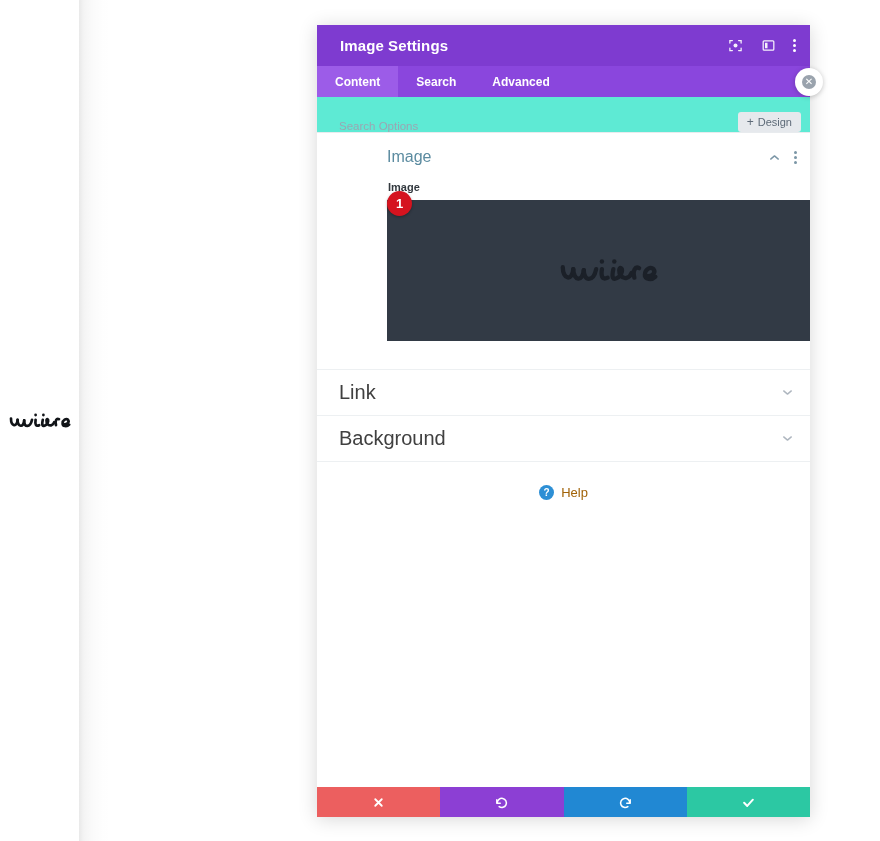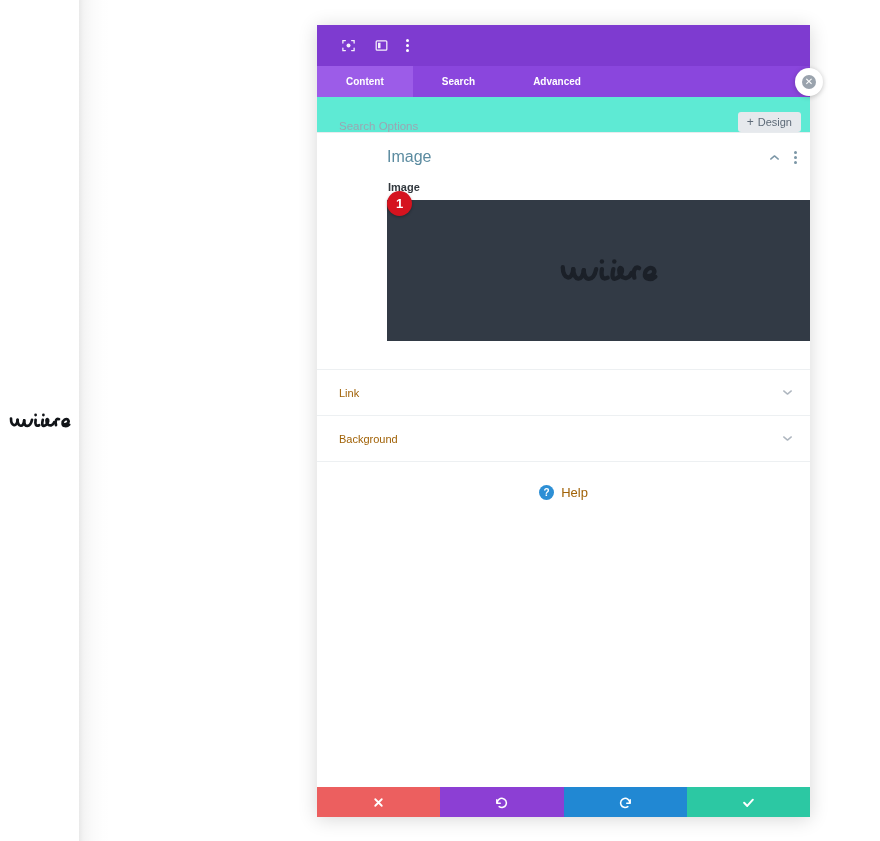--- a/index.html
+++ b/index.html
@@ -146,23 +146,23 @@
     background: #8a46dd;
     display: flex;
     align-items: stretch;
     flex: 0 0 auto;
   }
   .tab {
     display: flex;
     align-items: center;
     justify-content: center;
     color: #ffffff;
-    font-size: 10px;
+    font-size: 12px;
     font-weight: bold;
-    padding: 0 29px;
+    padding: 0 18px;
     cursor: pointer;
     background: transparent;
   }
   .tab.active { background: #9c5ce8; }
 
   
   .searchbar {
     position: relative;
     height: 36px;
     background: #5eead4;
@@ -287,22 +287,22 @@
   .toggle-row {
     height: 46px;
     border-top: 1px solid #edf0f2;
     display: flex;
     align-items: center;
     padding: 0 16px 0 22px;
     cursor: pointer;
   }
   .toggle-row .label {
     flex: 1 1 auto;
-    font-size: 11px;
-    color: #a16207;
+    font-size: 20px;
+    color: #404040;
   }
   .toggle-row .chev-d {
     width: 13px; height: 13px;
     color: #aeb6bf;
     display: flex;
     align-items: center;
     justify-content: center;
   }
 
   
@@ -373,20 +373,21 @@
         <circle cx="92" cy="28" r="4.6" fill="currentColor"></circle>
         <circle cx="118" cy="28" r="4.6" fill="currentColor"></circle>
       </svg>
     </div>
   </div>
   <div class="page-gutter"></div>
 
   <div class="modal">
 
     <div class="modal-header">
+      <div class="modal-title">Image Settings</div>
       <div class="header-actions">
         <span class="hdr-icon">
           <svg width="15" height="15" viewBox="0 0 24 24" fill="none" stroke="currentColor" stroke-width="2" stroke-linecap="round">
             <path d="M3 8V4h4M21 8V4h-4M3 16v4h4M21 16v4h-4"></path>
             <circle cx="12" cy="12" r="3.2" fill="currentColor" stroke="none"></circle>
           </svg>
         </span>
         <span class="hdr-icon">
           <svg width="15" height="15" viewBox="0 0 24 24" fill="none" stroke="currentColor" stroke-width="2">
             <rect x="3.5" y="4.5" width="17" height="15" rx="1.6"></rect>

